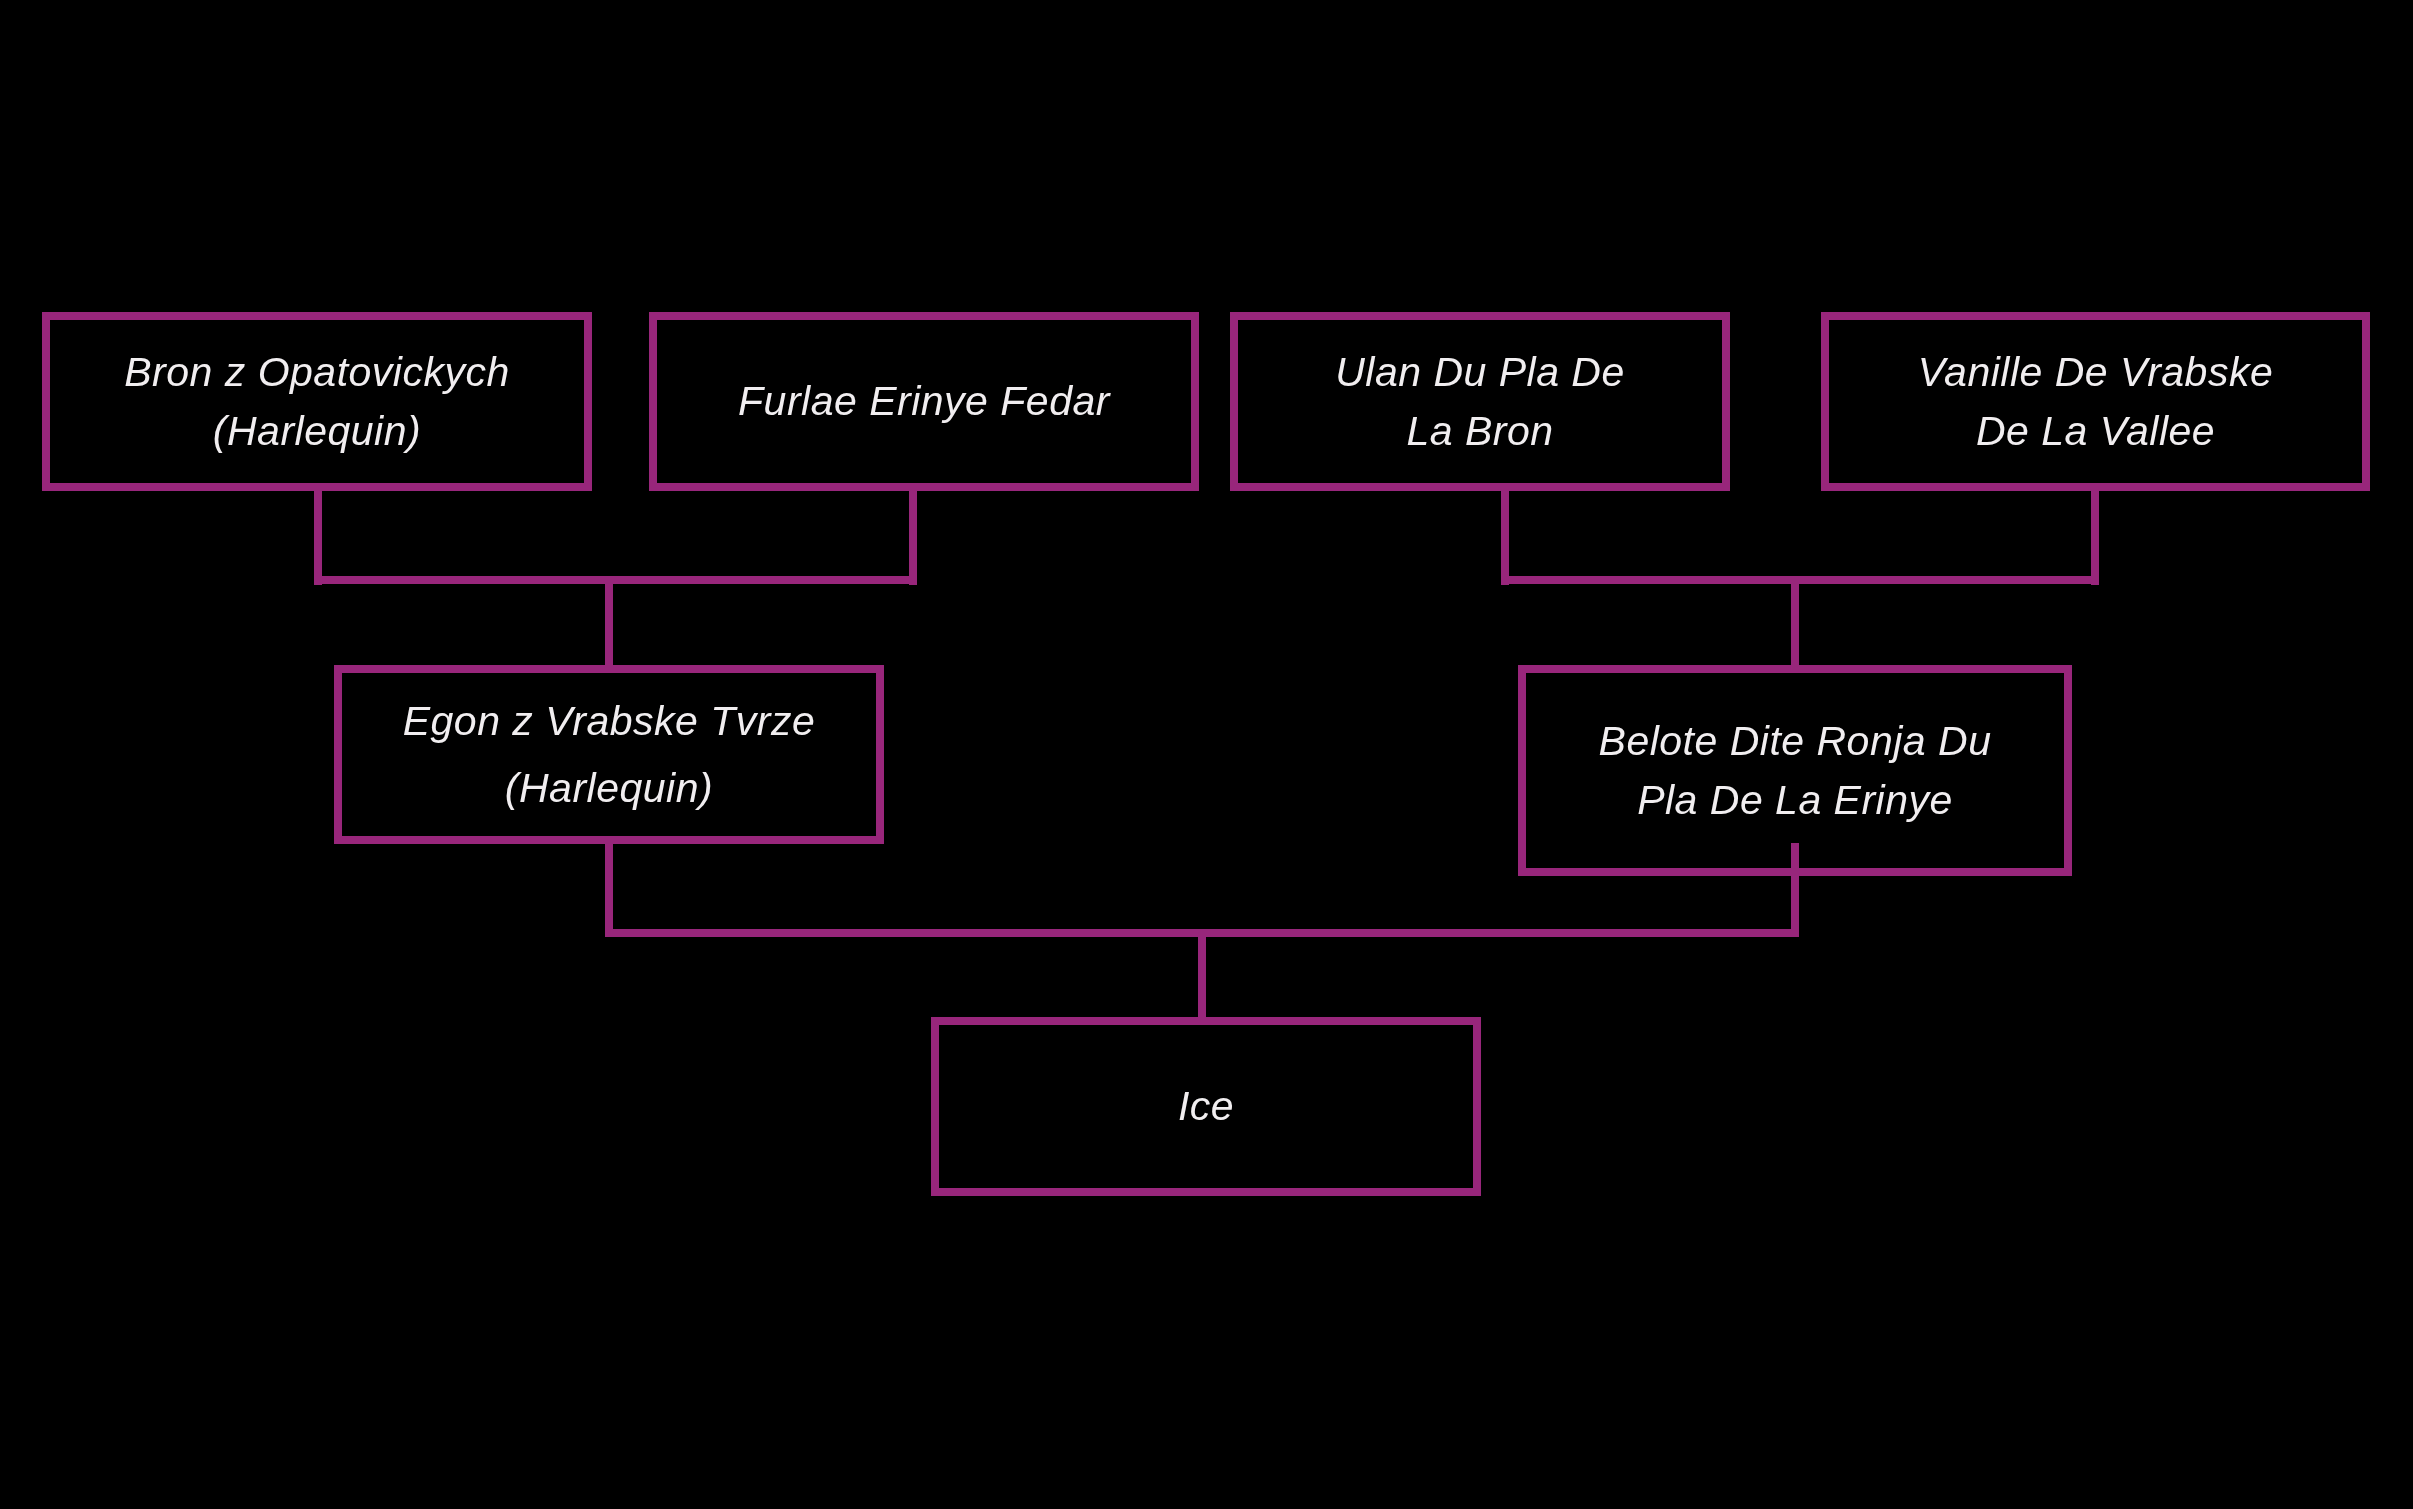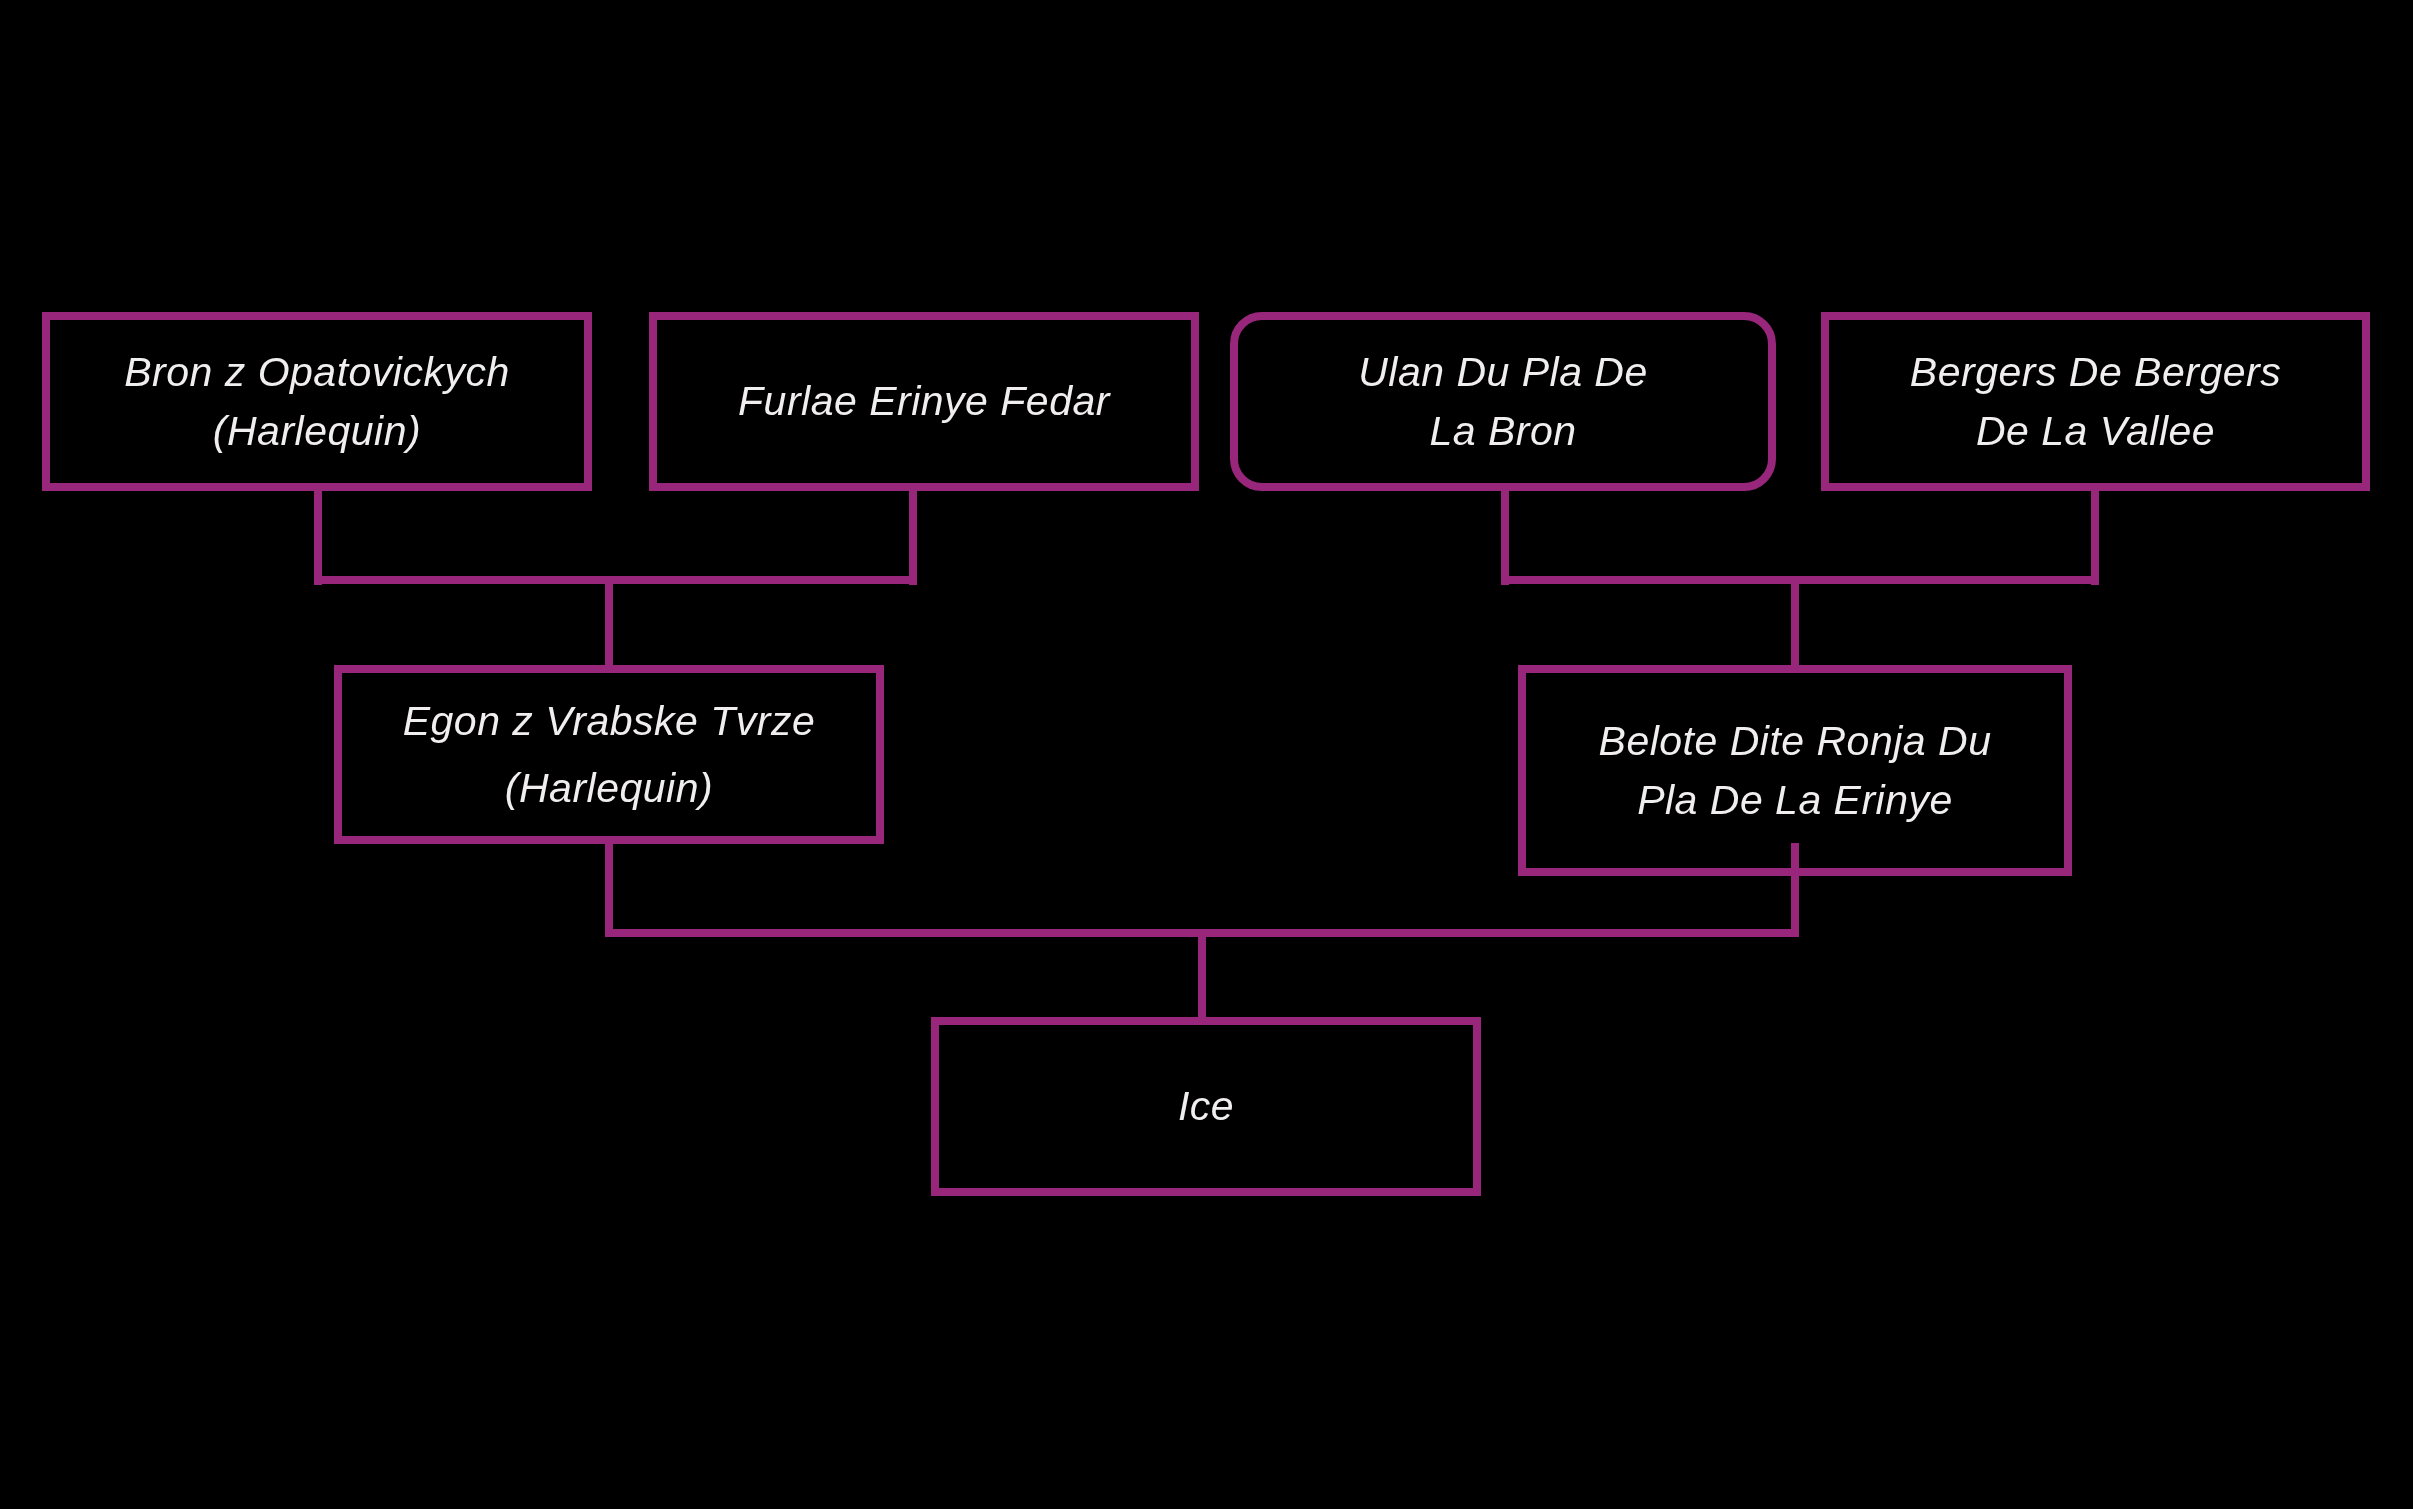--- a/index.html
+++ b/index.html
@@ -33,21 +33,21 @@
     letter-spacing: 0.5px;
   }
   .node span:empty { display: none; }
   .seg {
     position: absolute;
     background: var(--accent, #98267b);
   }
   
   .n-bron    { left: 42px;   top: 312px;  width: 550px; height: 179px; }
   .n-furlae  { left: 649px;  top: 312px;  width: 550px; height: 179px; }
-  .n-ulan    { left: 1230px; top: 312px;  width: 546px; height: 179px; border-radius: 32px; }
+  .n-ulan    { left: 1230px; top: 312px;  width: 500px; height: 179px; }
   .n-vanille { left: 1821px; top: 312px;  width: 549px; height: 179px; }
   .n-egon    { left: 334px;  top: 665px;  width: 550px; height: 179px; gap: 8px; }
   .n-belote  { left: 1518px; top: 665px;  width: 554px; height: 211px; }
   .n-ice     { left: 931px;  top: 1017px; width: 550px; height: 179px; }
   
   .s-v1 { left: 314px;  top: 490px; width: 7.7px;    height: 95px; }
   .s-v2 { left: 909px;  top: 490px; width: 7.7px;    height: 95px; }
   .s-h1 { left: 314px;  top: 576px; width: 602px;  height: 7.7px;  }
   .s-d1 { left: 605px;  top: 576px; width: 7.7px;    height: 90px; }
   
@@ -72,21 +72,21 @@
   </div>
   <div class="node n-furlae">
     <span>Furlae Erinye Fedar</span>
 
   </div>
   <div class="node n-ulan">
     <span>Ulan Du Pla De</span>
     <span>La Bron</span>
   </div>
   <div class="node n-vanille">
-    <span>Bergers De Bergers</span>
+    <span>Vanille De Vrabske</span>
     <span>De La Vallee</span>
   </div>
 
   <div class="node n-egon">
     <span>Egon z Vrabske Tvrze</span>
     <span>(Harlequin)</span>
   </div>
   <div class="node n-belote">
     <span>Belote Dite Ronja Du</span>
     <span>Pla De La Erinye</span>

